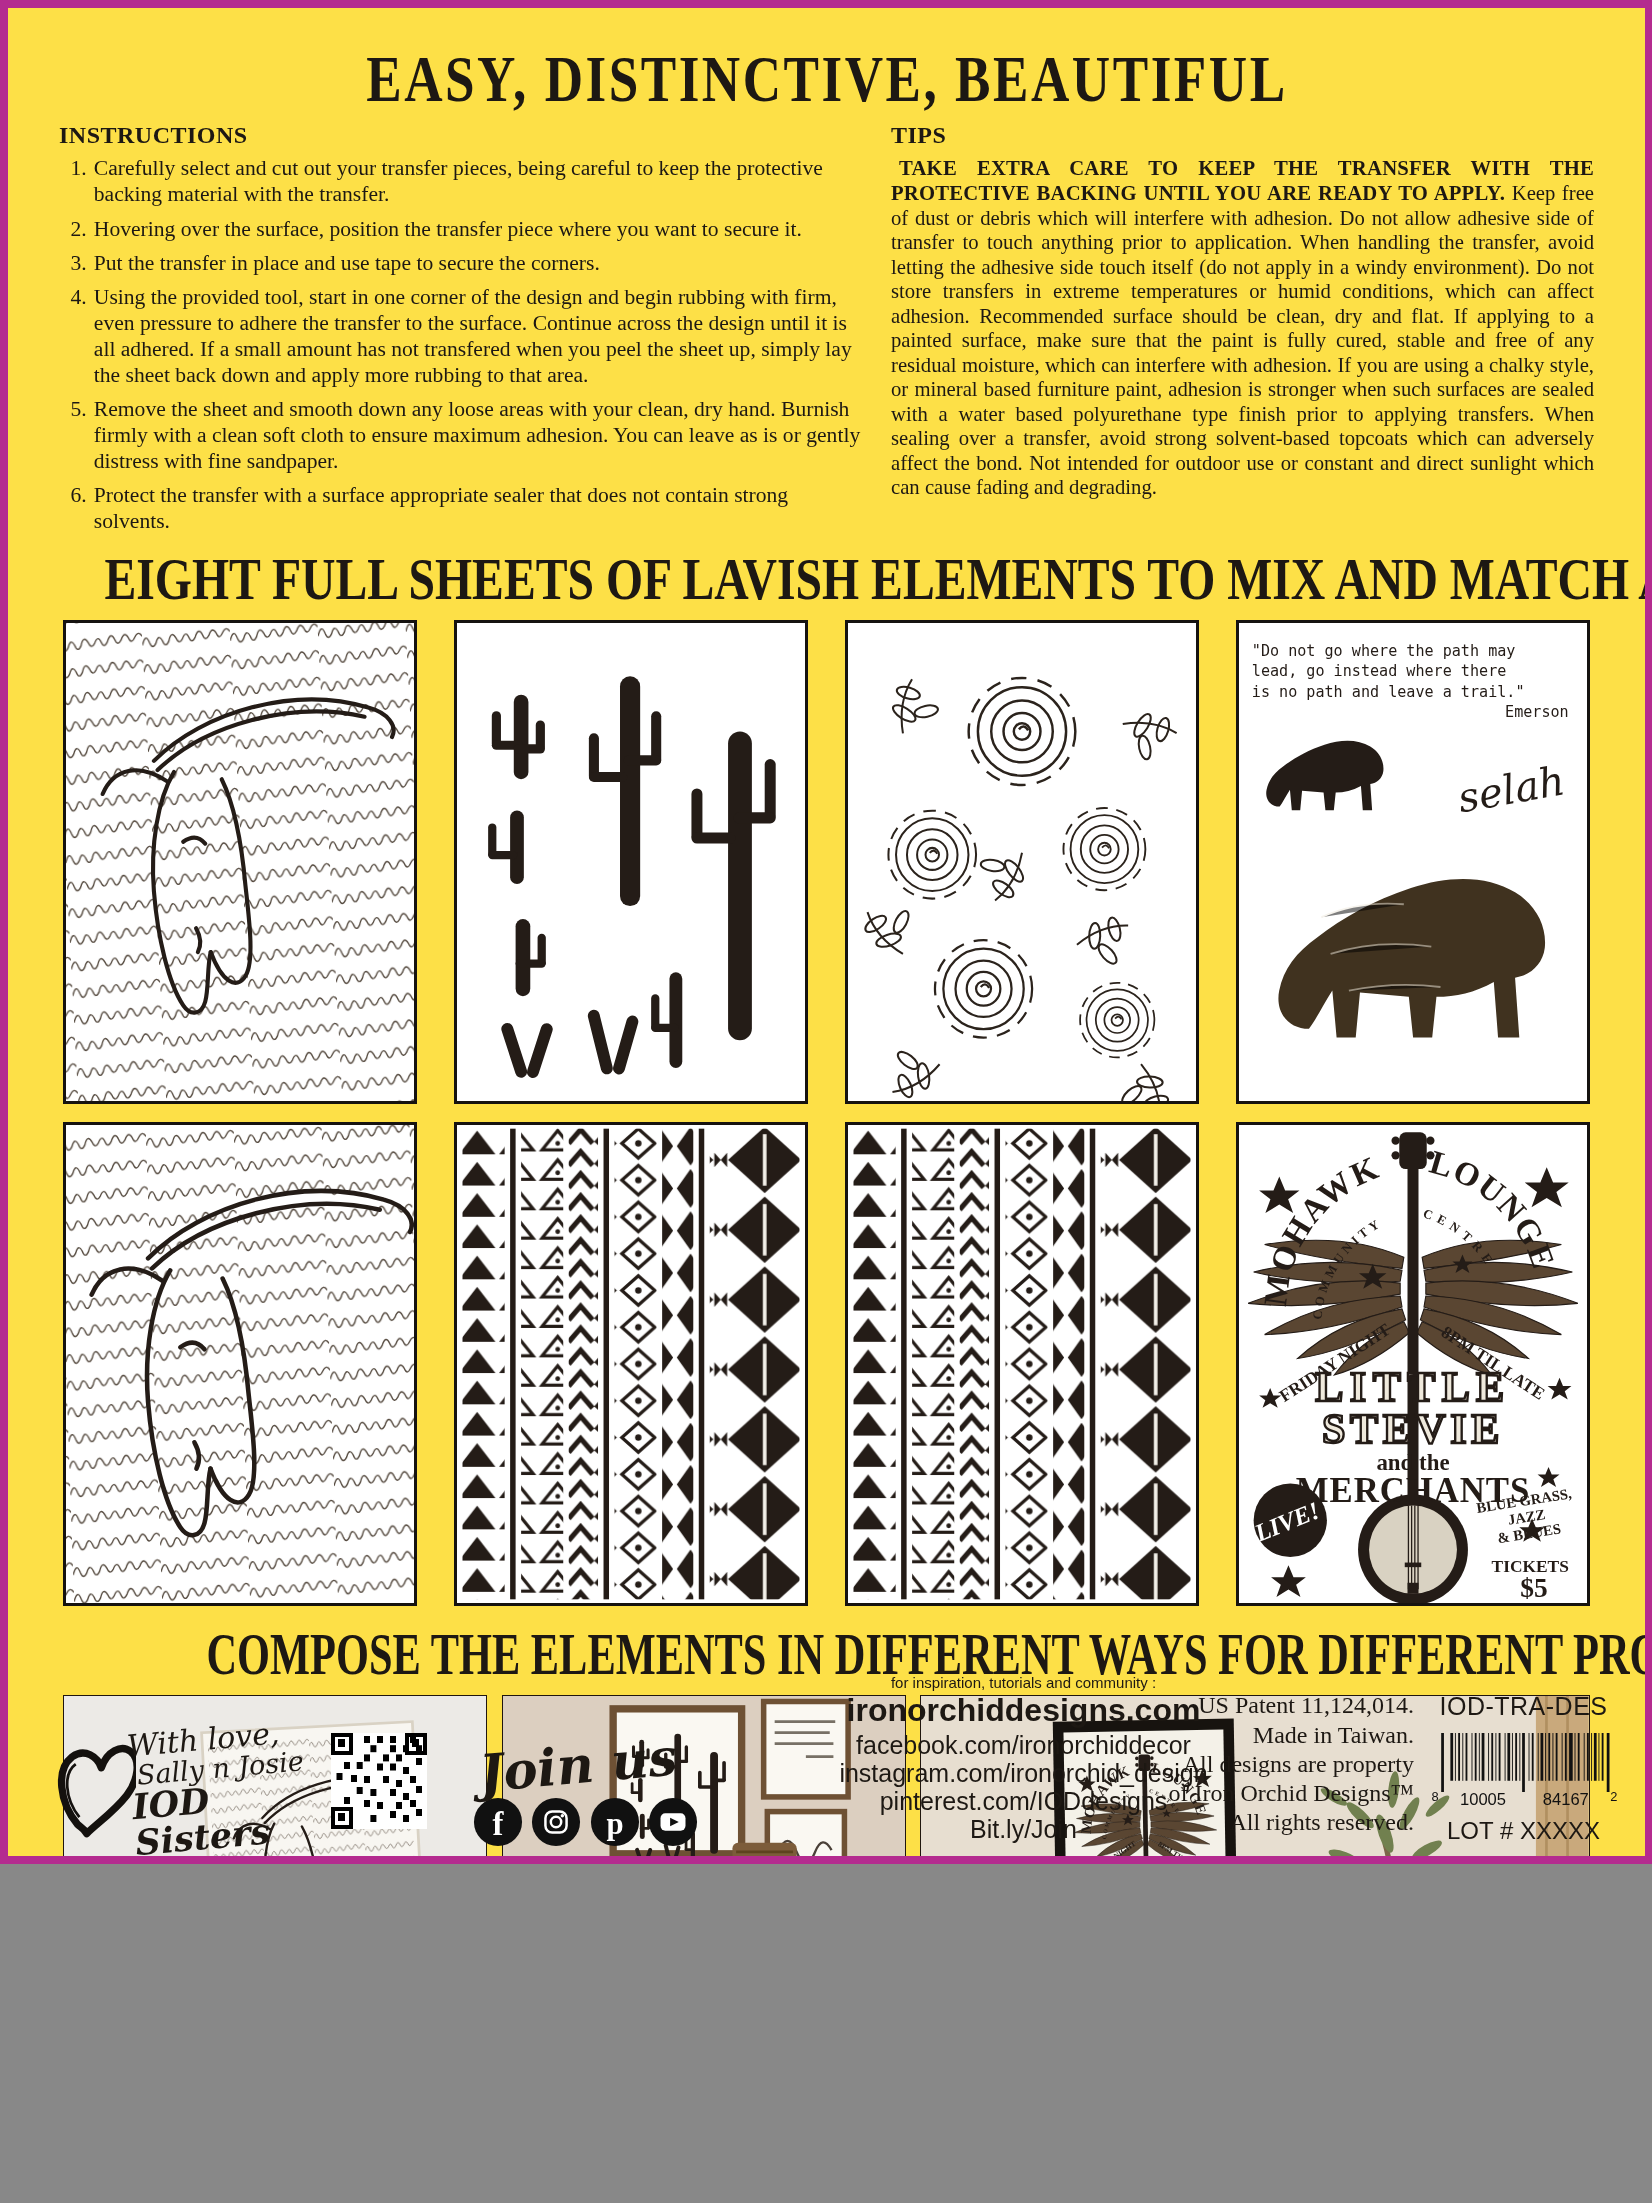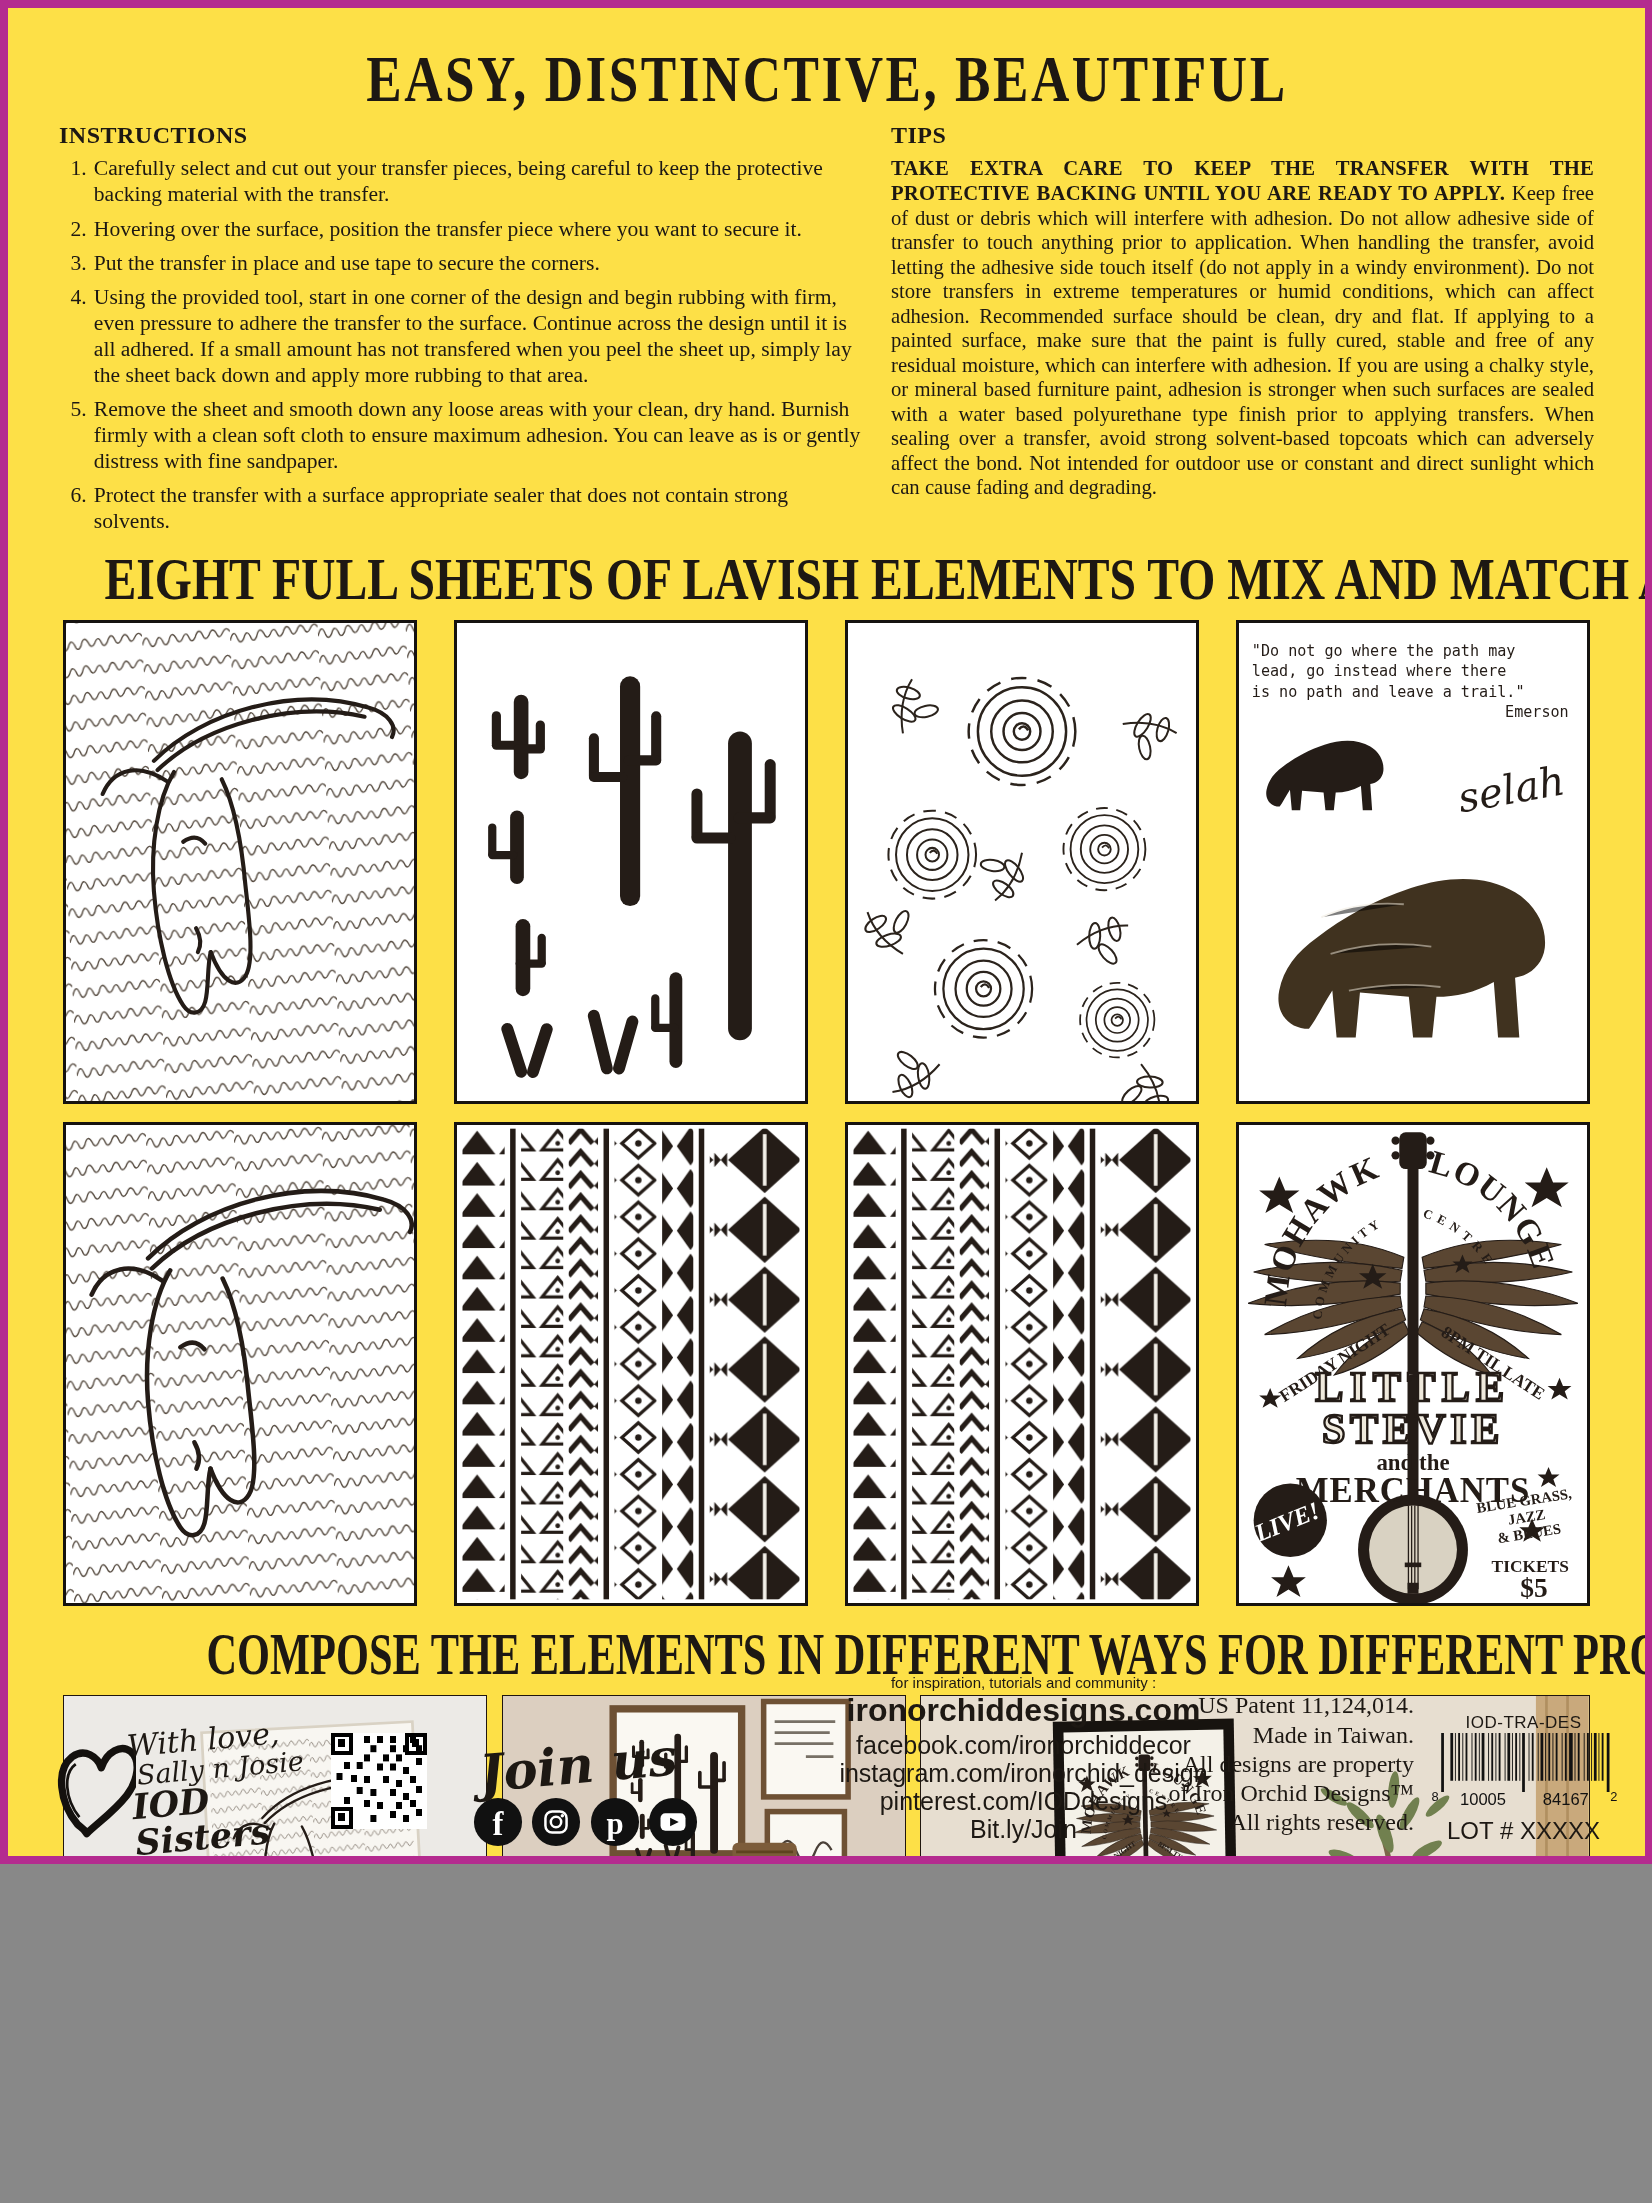--- a/index.html
+++ b/index.html
@@ -31,21 +31,21 @@
   .band-head.compose-head{ margin-top:18.4px; }
   .band-head.compose-head span{ font-size:53px;transform:scale(.8,1.12); }
   
   .cols{ display:flex;gap:24px;padding:5.5px 51px 0 51px; }
   .col-ins{ width:808px;flex:none; }
   .col-tips{ flex:1; }
   .col h3{ margin:3.7px 0 7.3px 0;font-size:24px;letter-spacing:0.5px; }
   .col-ins ol{ margin:0;padding-left:33px;font-size:21.6px;line-height:1.2; }
   .col-ins li{ margin-bottom:8.3px;padding-left:1.8px; }
   .col-tips p{ margin:1.8px 0 0 0;font-size:20.7px;line-height:1.185;text-align:justify; }
-  .col-tips strong{ letter-spacing:0.2px; }
+  .col-tips strong{ letter-spacing:0.2px;margin-left:8px; }
   
   .sheets{
     display:grid;grid-template-columns:repeat(4,1fr);
     gap:18.4px 37px;padding:11px 55px 0 55px;
   }
   .sheet{
     height:478px;border:3.7px solid #161310;background:#fff;
     position:relative;overflow:hidden;
   }
   .sheet svg.art{ position:absolute;inset:0;width:100%;height:100%; }
@@ -84,21 +84,21 @@
   .social-row{ display:flex;gap:8.3px;margin-top:1.8px; }
   .f-links{ position:absolute;left:786px;bottom:13px;width:459px;text-align:center;
     font-family:"Liberation Sans",sans-serif;line-height:1.12; }
   .f-links .lab{ font-size:15px;margin-bottom:1.8px; }
   .f-links .site{ font-size:32px;margin-bottom:1.8px;font-weight:bold; }
   .f-links .lnk{ font-size:25px; }
   .f-legal{ position:absolute;right:231px;bottom:18.4px;width:312px;text-align:right;
     font-family:Liberation Serif, serif;font-size:24px;line-height:1.22; }
   .f-code{ position:absolute;right:24px;bottom:11px;width:195px;text-align:center;
     font-family:"Liberation Sans",sans-serif; }
-  .f-code .sku{ font-size:17px;letter-spacing:0.5px;margin-bottom:0; }
+  .f-code .sku{ font-size:25px;letter-spacing:0.5px;margin-bottom:12px; }
   .f-code .lot{ font-size:24px;margin-top:0px; }
 </style>
 </head>
 <body>
 
 <svg width="0" height="0" style="position:absolute" aria-hidden="true">
   <defs>
     <pattern id="scriptPat" patternUnits="userSpaceOnUse" width="96" height="29">
       <path d="M0 19 q4 -14 8 -2 q3 8 7 0 q3 -10 7 -2 q3 9 7 1 q3 -12 8 -3 q3 8 7 1 q4 -9 7 -1 q3 8 7 0 q4 -11 8 -2 q3 8 7 1 q4 -10 8 -2 q3 8 7 0 q4 -8 8 -1" fill="none" stroke="#43362a" stroke-width="1.5" opacity=".9"></path>
     </pattern>

